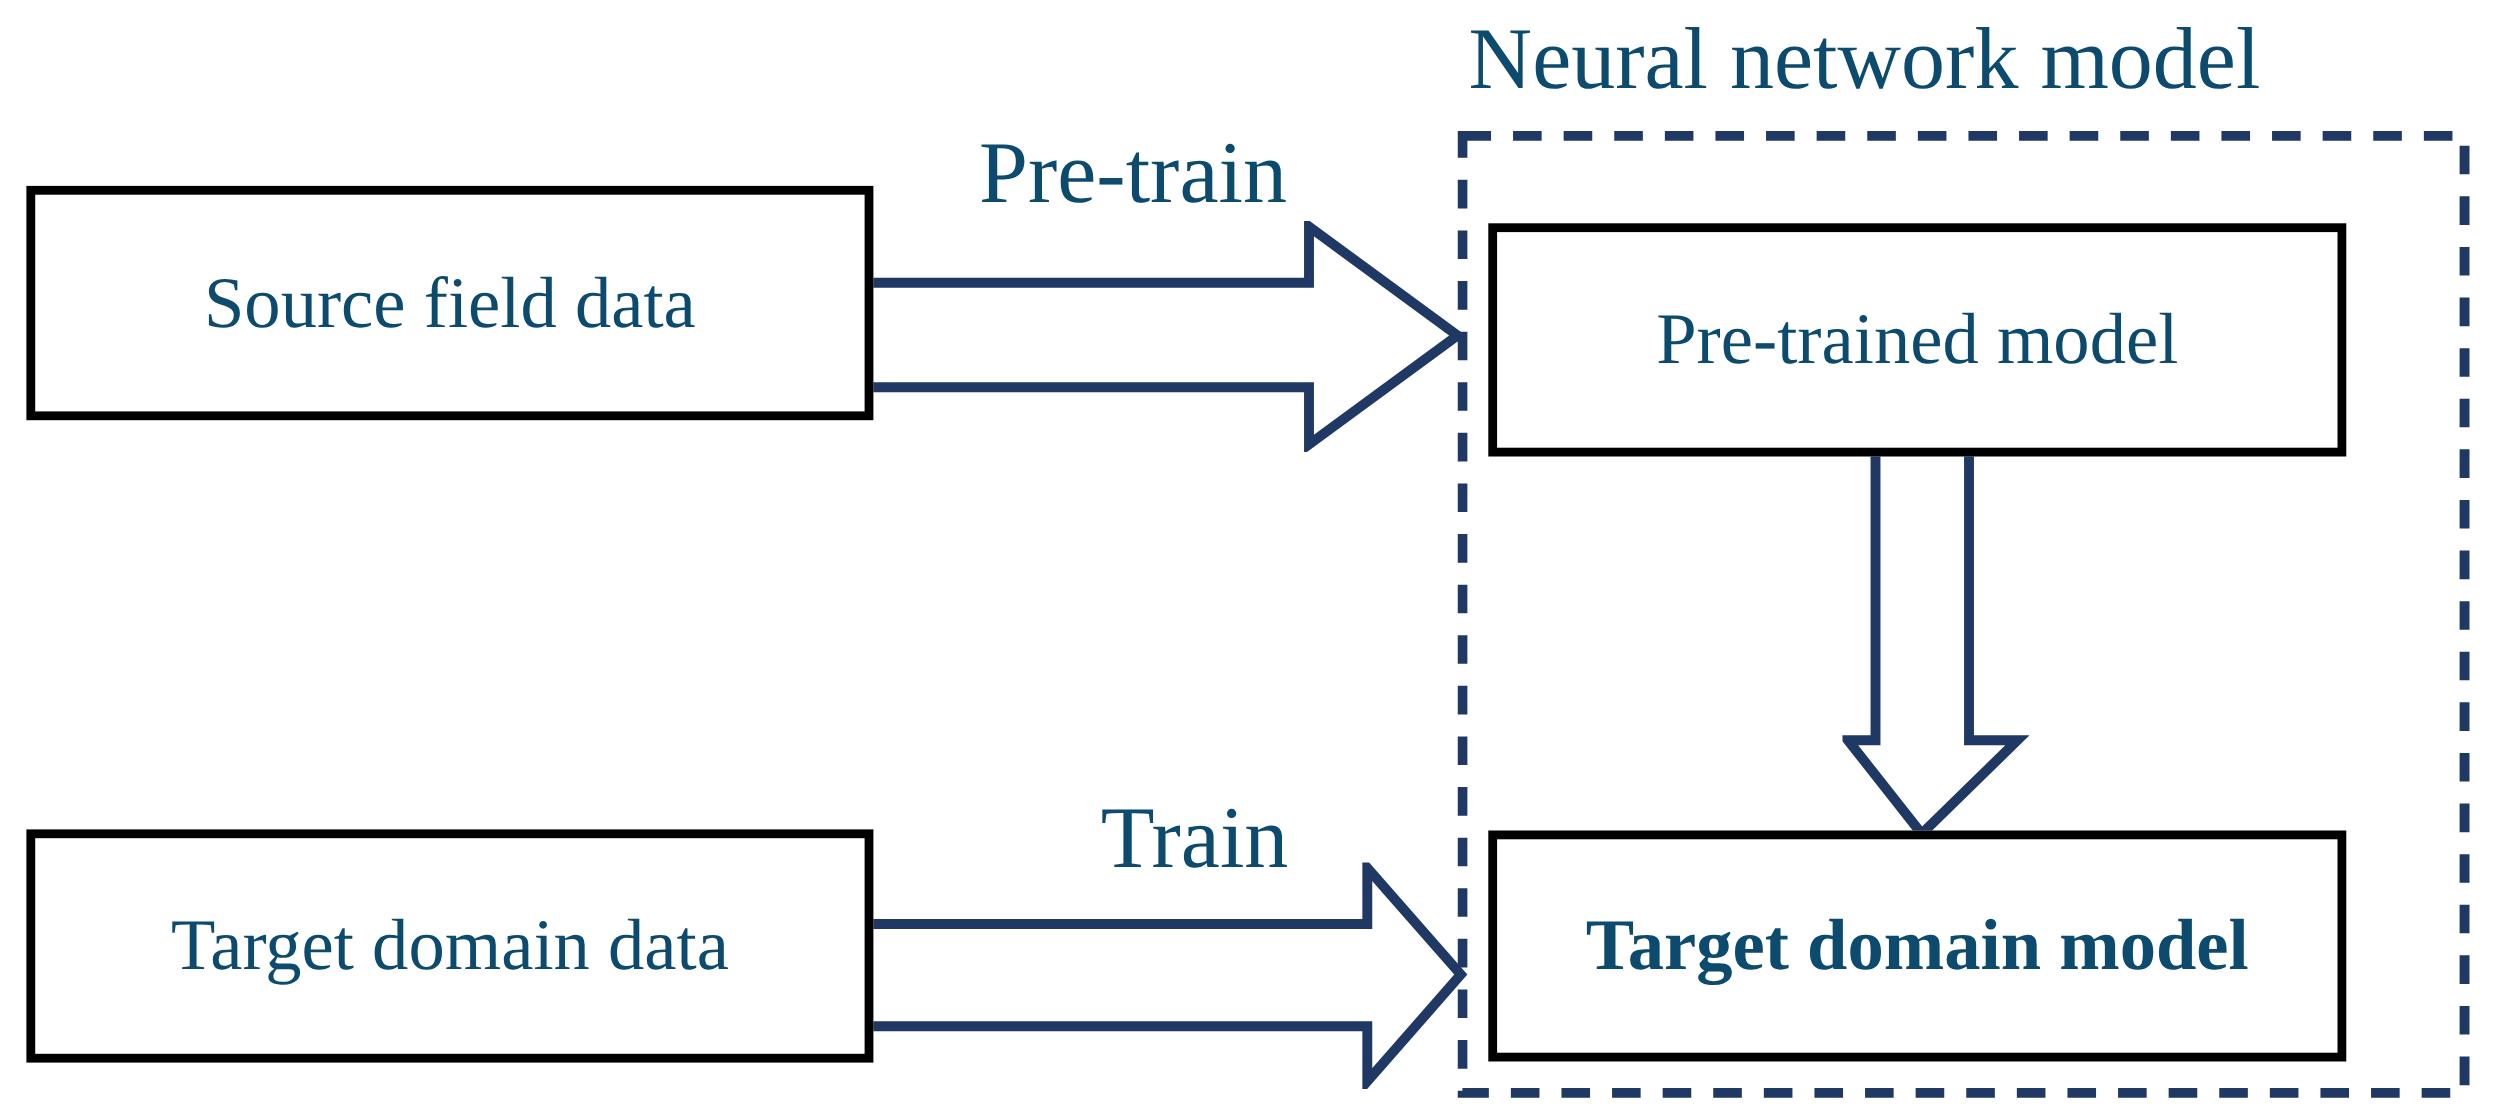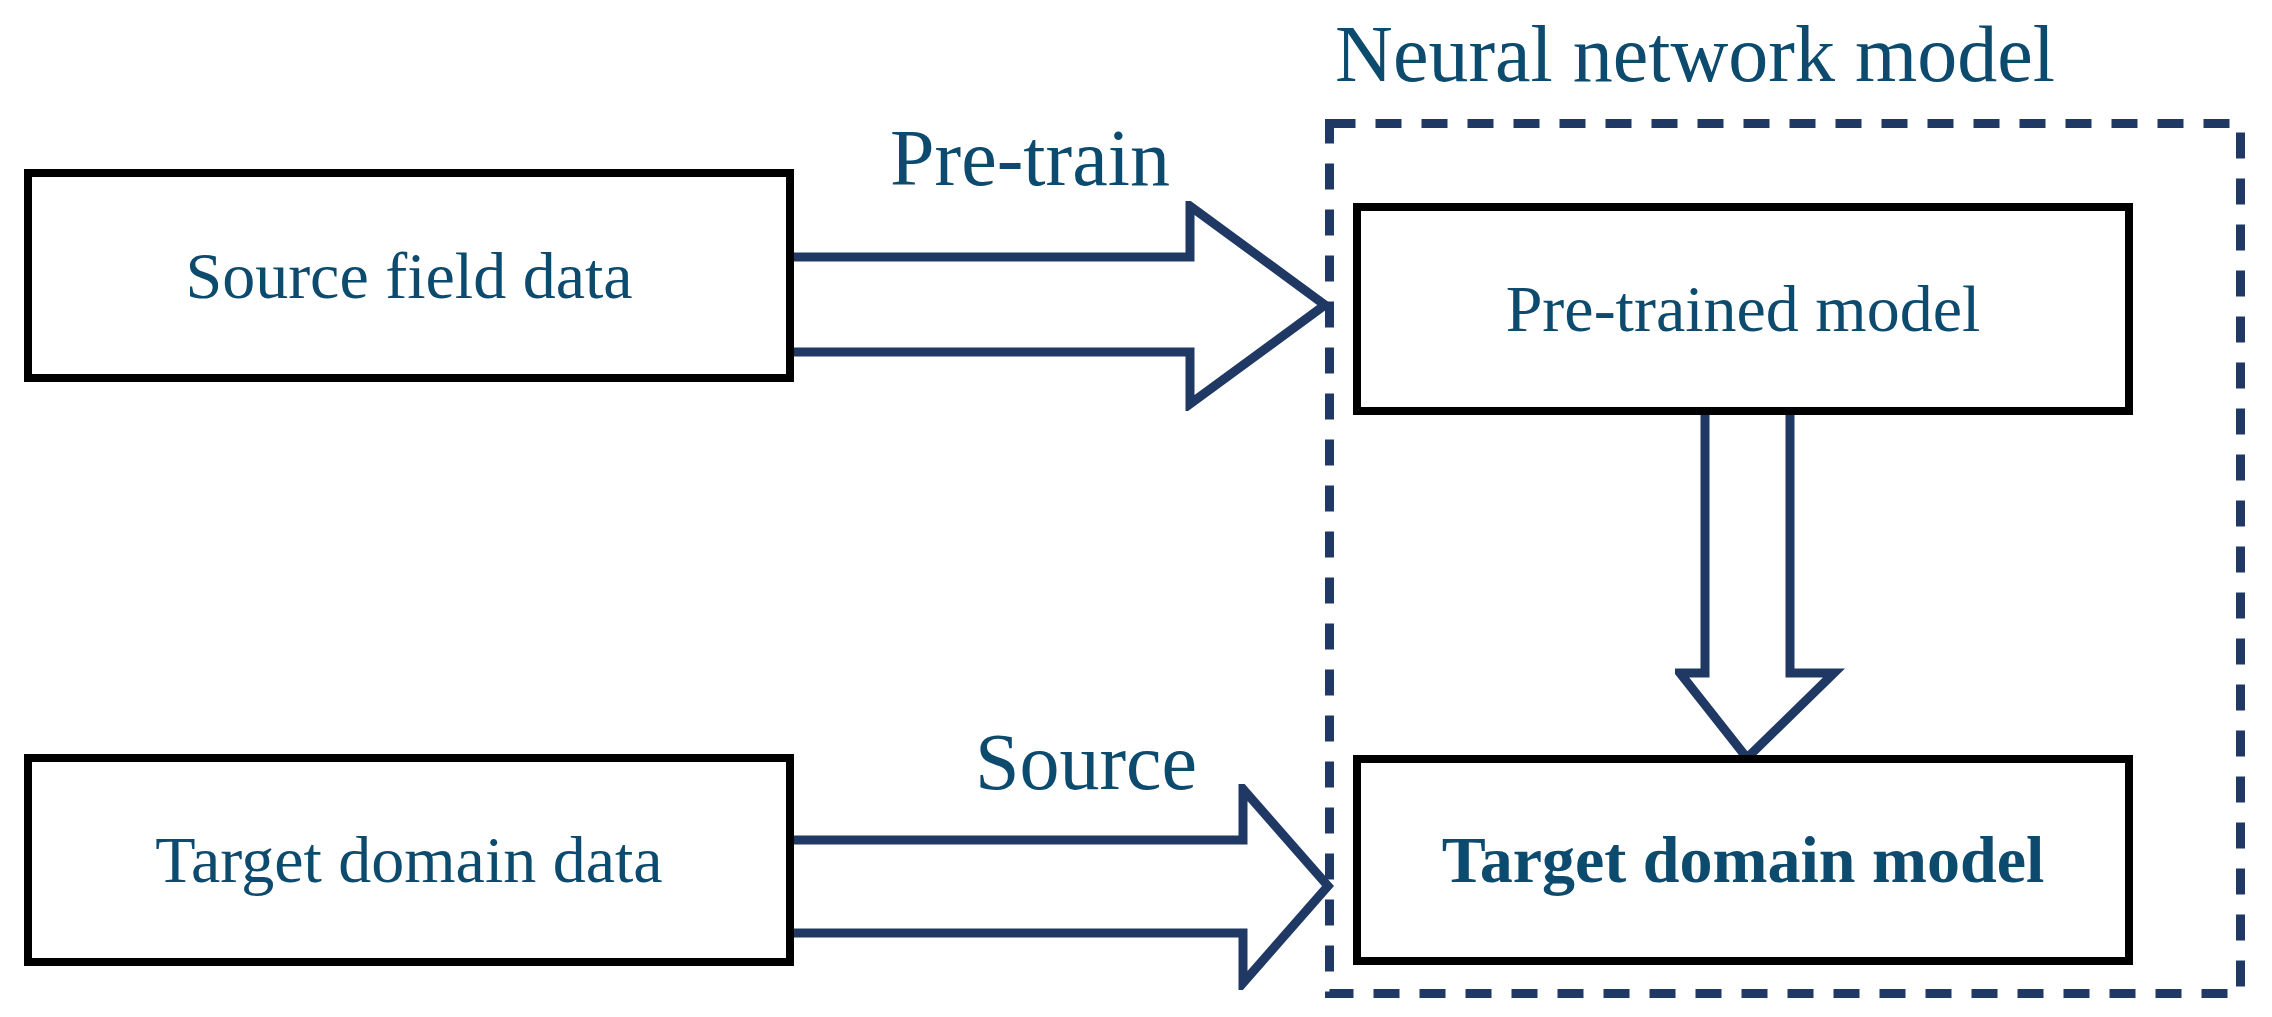--- a/index.html
+++ b/index.html
@@ -74,21 +74,21 @@
   </svg>
 
   <svg class="abs arrow-svg" style="left:1675px; top:370px;" width="170" height="395">
     <polygon points="30,7 115,7 115,303 159,303 72,388 5,303 30,303" fill="#ffffff" stroke-width="9" stroke-miterlimit="10" stroke="#1f3864"></polygon>
   </svg>
 
   <div class="float-label centered" style="left:1325px; top:14px; width:740px;">Neural network model</div>
 
   <div class="float-label centered" style="left:830px; top:118px; width:400px;">Pre-train</div>
 
-  <div class="float-label centered" style="left:886px; top:722px; width:400px;">Source</div>
+  <div class="float-label centered" style="left:886px; top:722px; width:400px;">Train</div>
 
 
   <div class="node-box" style="left:24px; top:169px; width:770px; height:213px;">
     <span class="node-label">Source field data</span>
   </div>
 
   <div class="node-box" style="left:1353px; top:173px; width:780px; height:212px;margin-top:30px;">
     <span class="node-label">Pre-trained model</span>
   </div>
 

